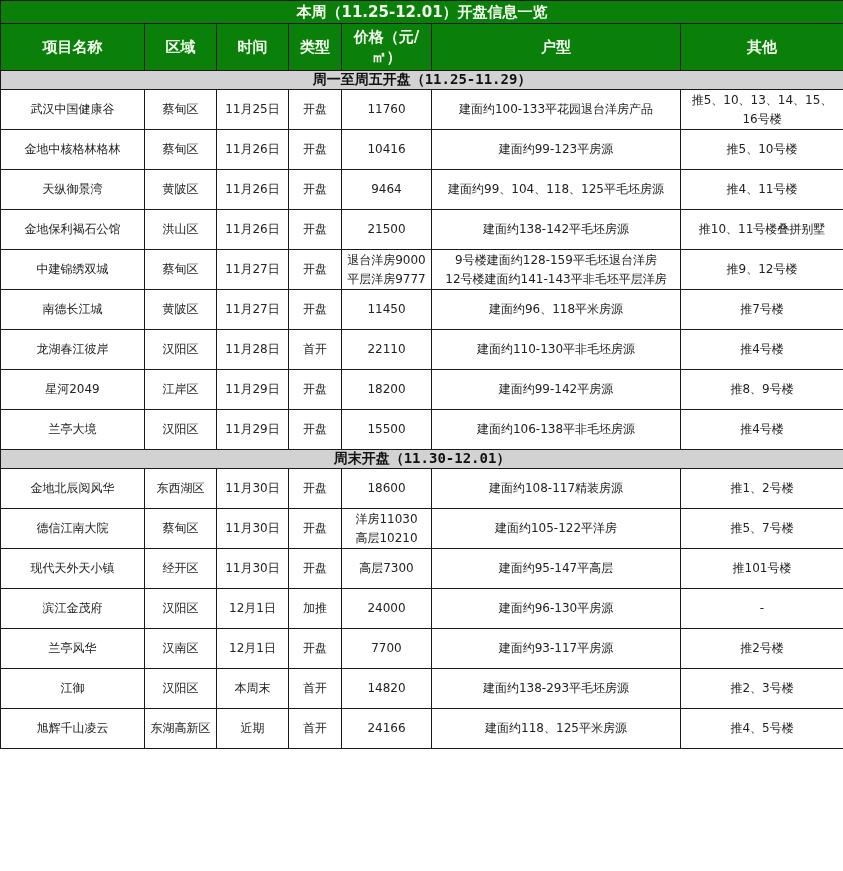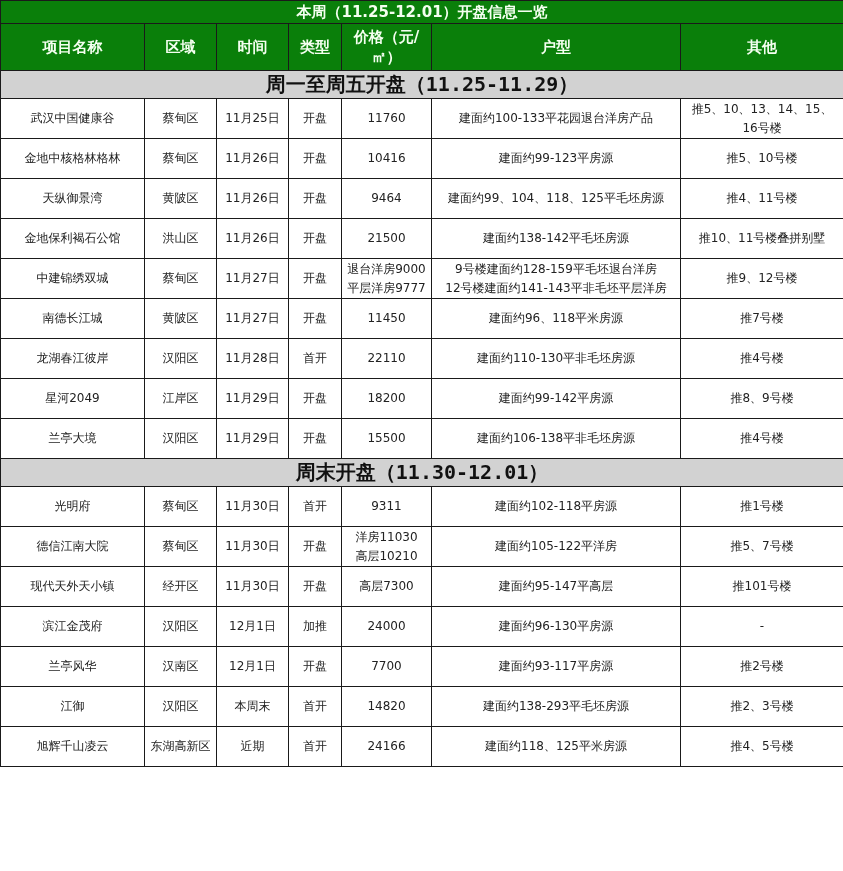--- a/index.html
+++ b/index.html
@@ -1,21 +1,21 @@
 <!DOCTYPE html>
 <html><head>
   <meta charset="utf-8">
   <style>
     html, body { margin: 0; padding: 0; background: #ffffff; }
     body { width: 843px; height: 871px; overflow: hidden; font-family: "DejaVu Sans", "Liberation Sans", sans-serif; }
     table { border-collapse: collapse; table-layout: fixed; width: 843px; }
     td, th { border: 1px solid #1a1a1a; text-align: center; vertical-align: middle; padding: 0 2px; overflow: hidden; }
     .title-row td { background: #0a7f0a; color: #f4fff0; font-weight: bold; font-size: 15px; height: 22px; }
     .head-row th { background: #0a7f0a; color: #f4fff0; font-weight: bold; font-size: 15px; height: 46px; line-height: 20px; }
-    .section-row td { background: #d2d2d2; color: #111; font-weight: bold; font-size: 20px; height: 18px; font-family: "DejaVu Sans Mono", "Liberation Mono", monospace; letter-spacing: 0px; }
+    .section-row td { background: #d2d2d2; color: #111; font-weight: bold; font-size: 14px; height: 18px; font-family: "DejaVu Sans Mono", "Liberation Mono", monospace; letter-spacing: 0px; }
     .data-row td { background: #ffffff; color: #222; font-size: 12px; height: 39px; line-height: 19px; }
     .data-row td.c-name { font-size: 12px; }
     .line { display: block; white-space: nowrap; }
   </style>
 </head>
 <body>
 
 <table>
   <colgroup>
     <col style="width:144px">
@@ -182,32 +182,32 @@
           <span class="line">建面约106-138平非毛坯房源</span>
         </td>
         <td>
           <span class="line">推4号楼</span>
         </td>
       </tr>
       <tr class="section-row">
         <td colspan="7">周末开盘（11.30-12.01）</td>
       </tr>
       <tr class="data-row">
-        <td class="c-name">光明府</td>
-        <td>蔡甸区</td>
+        <td class="c-name">金地北辰阅风华</td>
+        <td>东西湖区</td>
         <td>11月30日</td>
-        <td>首开</td>
-        <td>
-          <span class="line">9311</span>
-        </td>
-        <td>
-          <span class="line">建面约102-118平房源</span>
-        </td>
-        <td>
-          <span class="line">推1号楼</span>
+        <td>开盘</td>
+        <td>
+          <span class="line">18600</span>
+        </td>
+        <td>
+          <span class="line">建面约108-117精装房源</span>
+        </td>
+        <td>
+          <span class="line">推1、2号楼</span>
         </td>
       </tr>
       <tr class="data-row">
         <td class="c-name">德信江南大院</td>
         <td>蔡甸区</td>
         <td>11月30日</td>
         <td>开盘</td>
         <td>
           <span class="line">洋房11030</span>
           <span class="line">高层10210</span>

